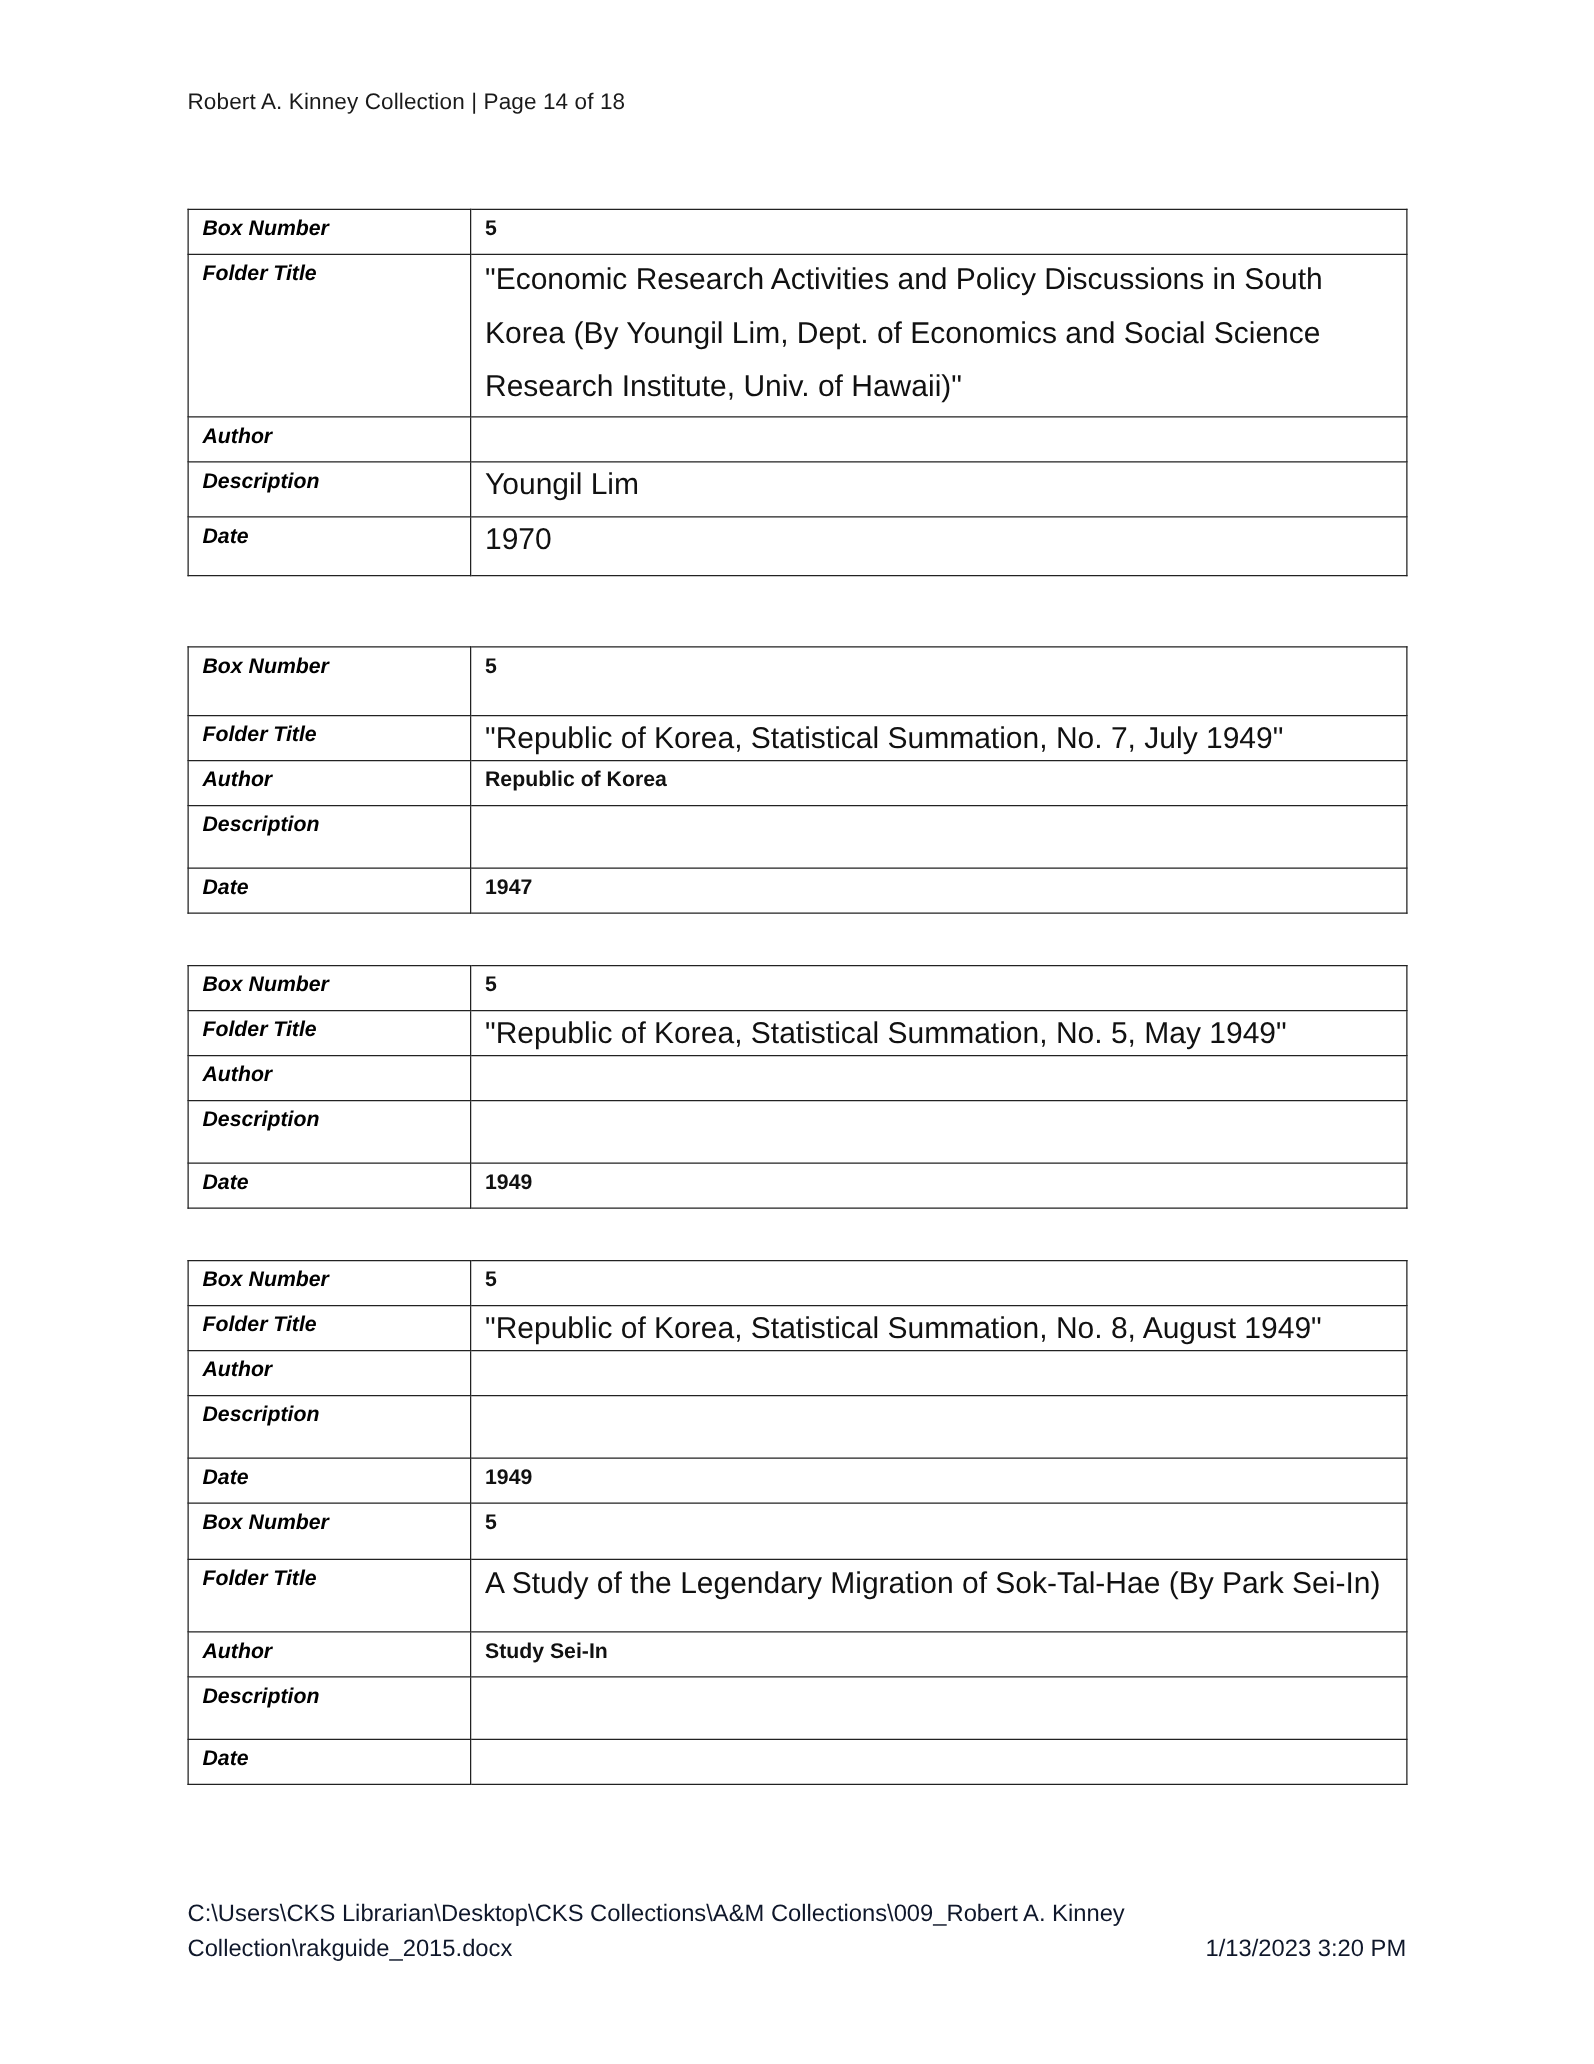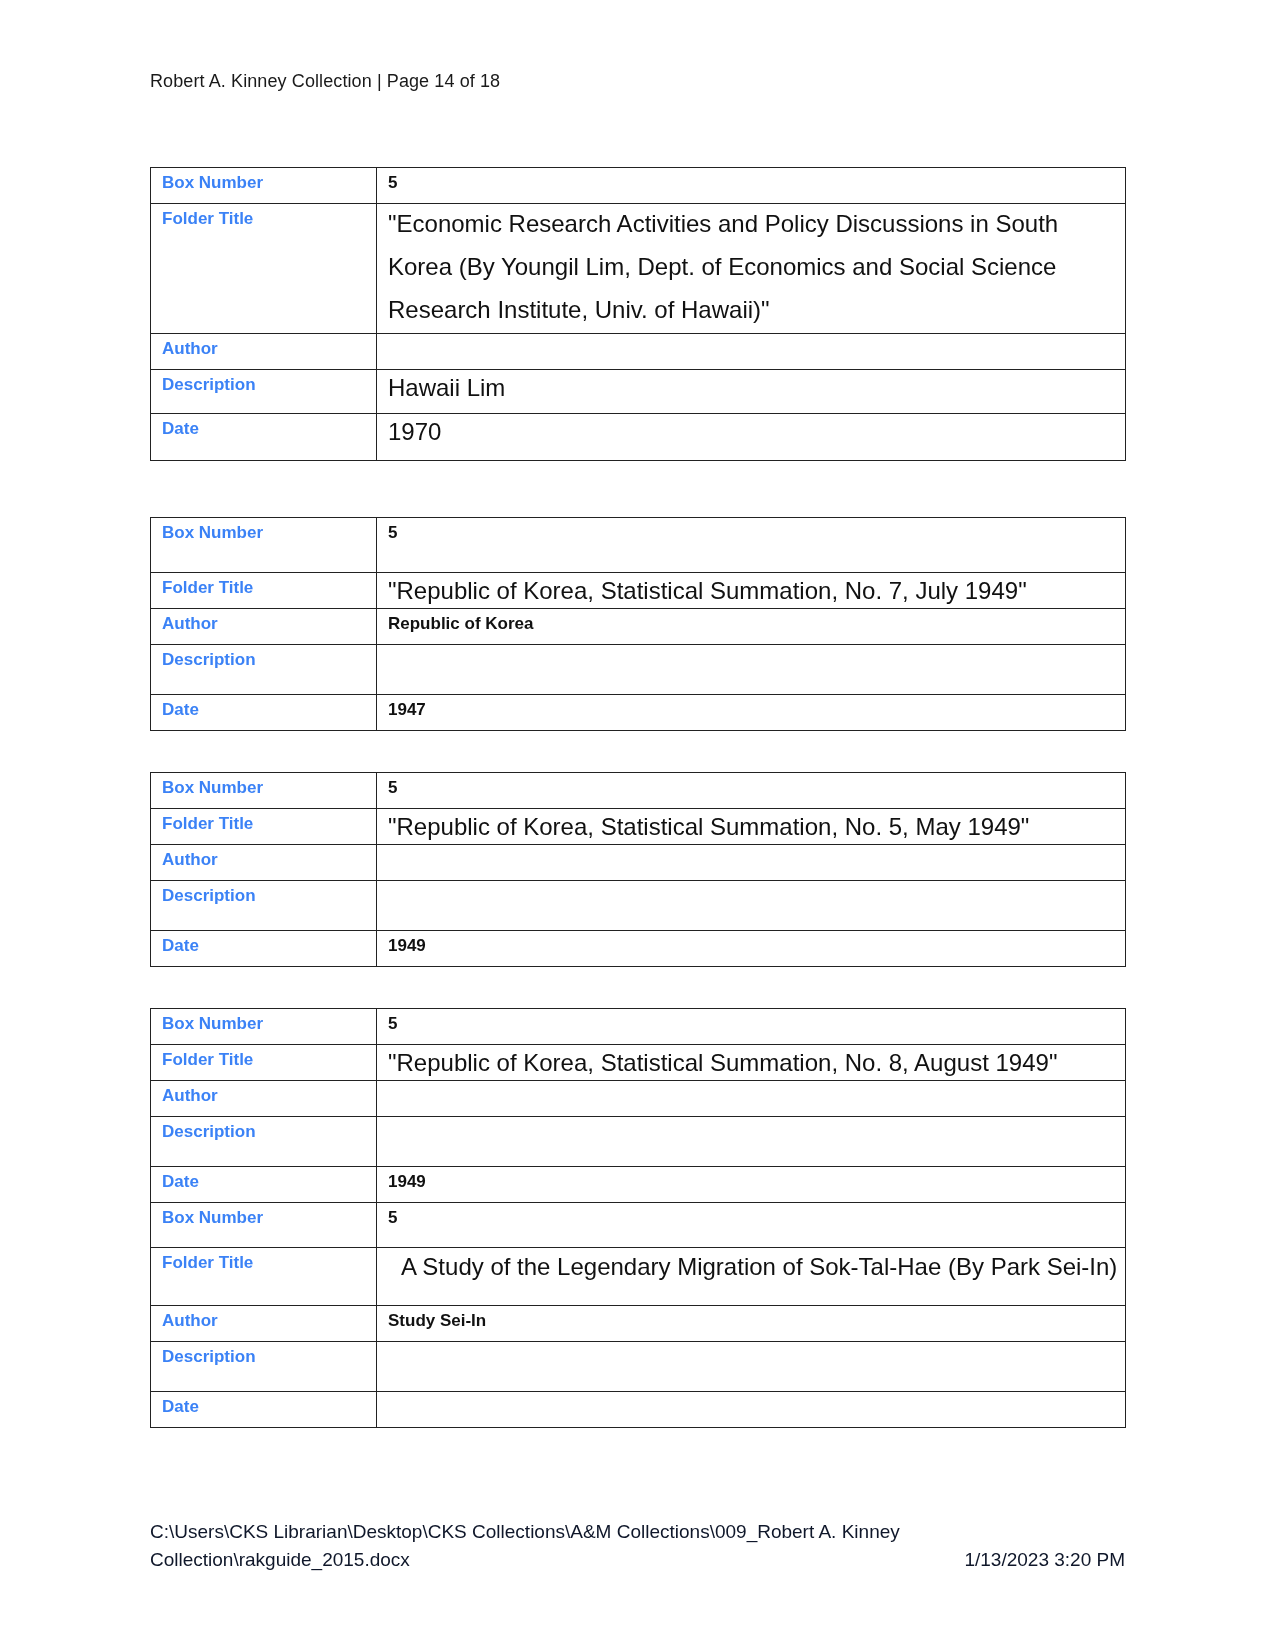--- a/index.html
+++ b/index.html
@@ -34,21 +34,22 @@
     table.record td {
       border: 1.5px solid #222222;
       vertical-align: top;
       padding: 0;
     }
     td.label {
       width: 214px;
       font-weight: bold;
       font-size: 17px;
       padding: 5px 0 0 11px !important;
-      color: #3b82f6;
+      color: #000000;
+      font-style: italic;
     }
     td.value {
       padding: 5px 0 0 11px !important;
       color: #111111;
     }
     .v-bold {
       font-weight: bold;
       font-size: 17px;
     }
     .v-large {
@@ -58,21 +59,20 @@
     }
     .v-large-spaced {
       font-size: 24px;
       line-height: 43px;
       margin-top: -7px;
     }
     .v-large-tight {
       font-size: 24px;
       line-height: 29px;
       margin-top: -1px;
-      margin-left: 13px;
     }
     .page-footer {
       position: absolute;
       left: 150px;
       top: 1518px;
       width: 975px;
       font-family: "Liberation Sans", sans-serif;
       font-size: 19px;
       line-height: 28px;
       color: #0f172a;
@@ -99,21 +99,21 @@
           <div class="v-large-spaced">"Economic Research Activities and Policy Discussions in South Korea (By Youngil Lim, Dept. of Economics and Social Science Research Institute, Univ. of Hawaii)"</div>
         </td>
   </tr>
   <tr style="height:36px;">
     <td class="label">Author</td>
     <td class="value"><span class="v-bold"></span></td>
   </tr>
   <tr style="height:44px;">
     <td class="label">Description</td>
     <td class="value">
-          <div class="v-large">Hawaii Lim</div>
+          <div class="v-large">Youngil Lim</div>
         </td>
   </tr>
   <tr style="height:47px;">
     <td class="label">Date</td>
     <td class="value">
           <div class="v-large">1970</div>
         </td>
   </tr>
 </tbody>
   </table>

